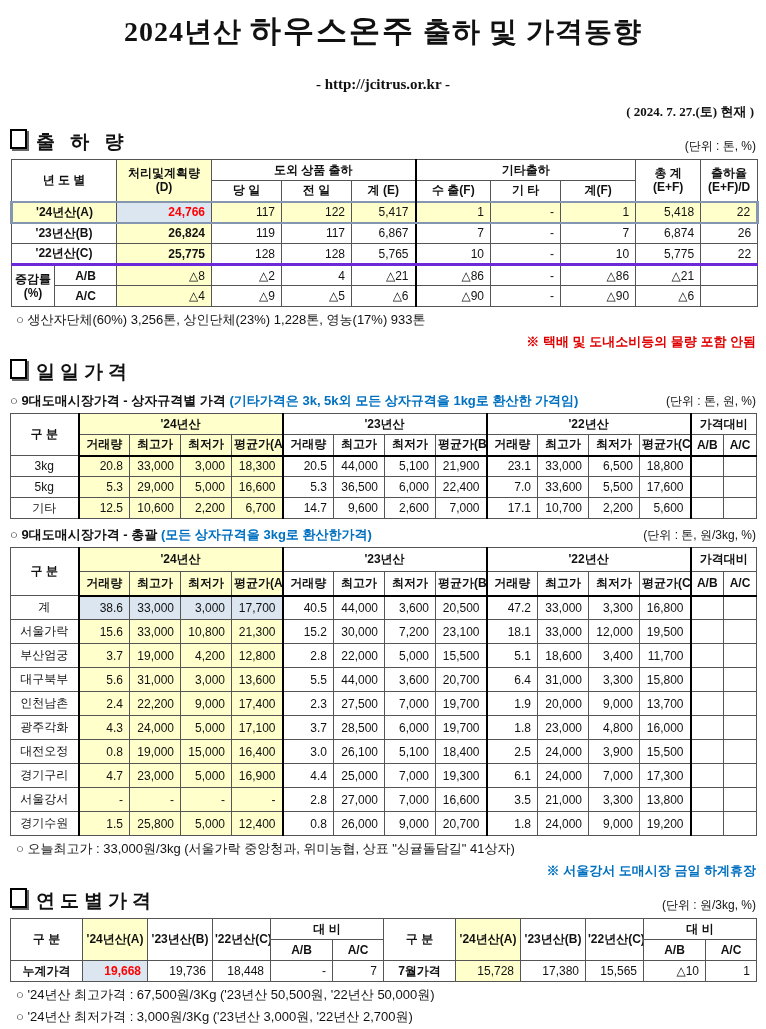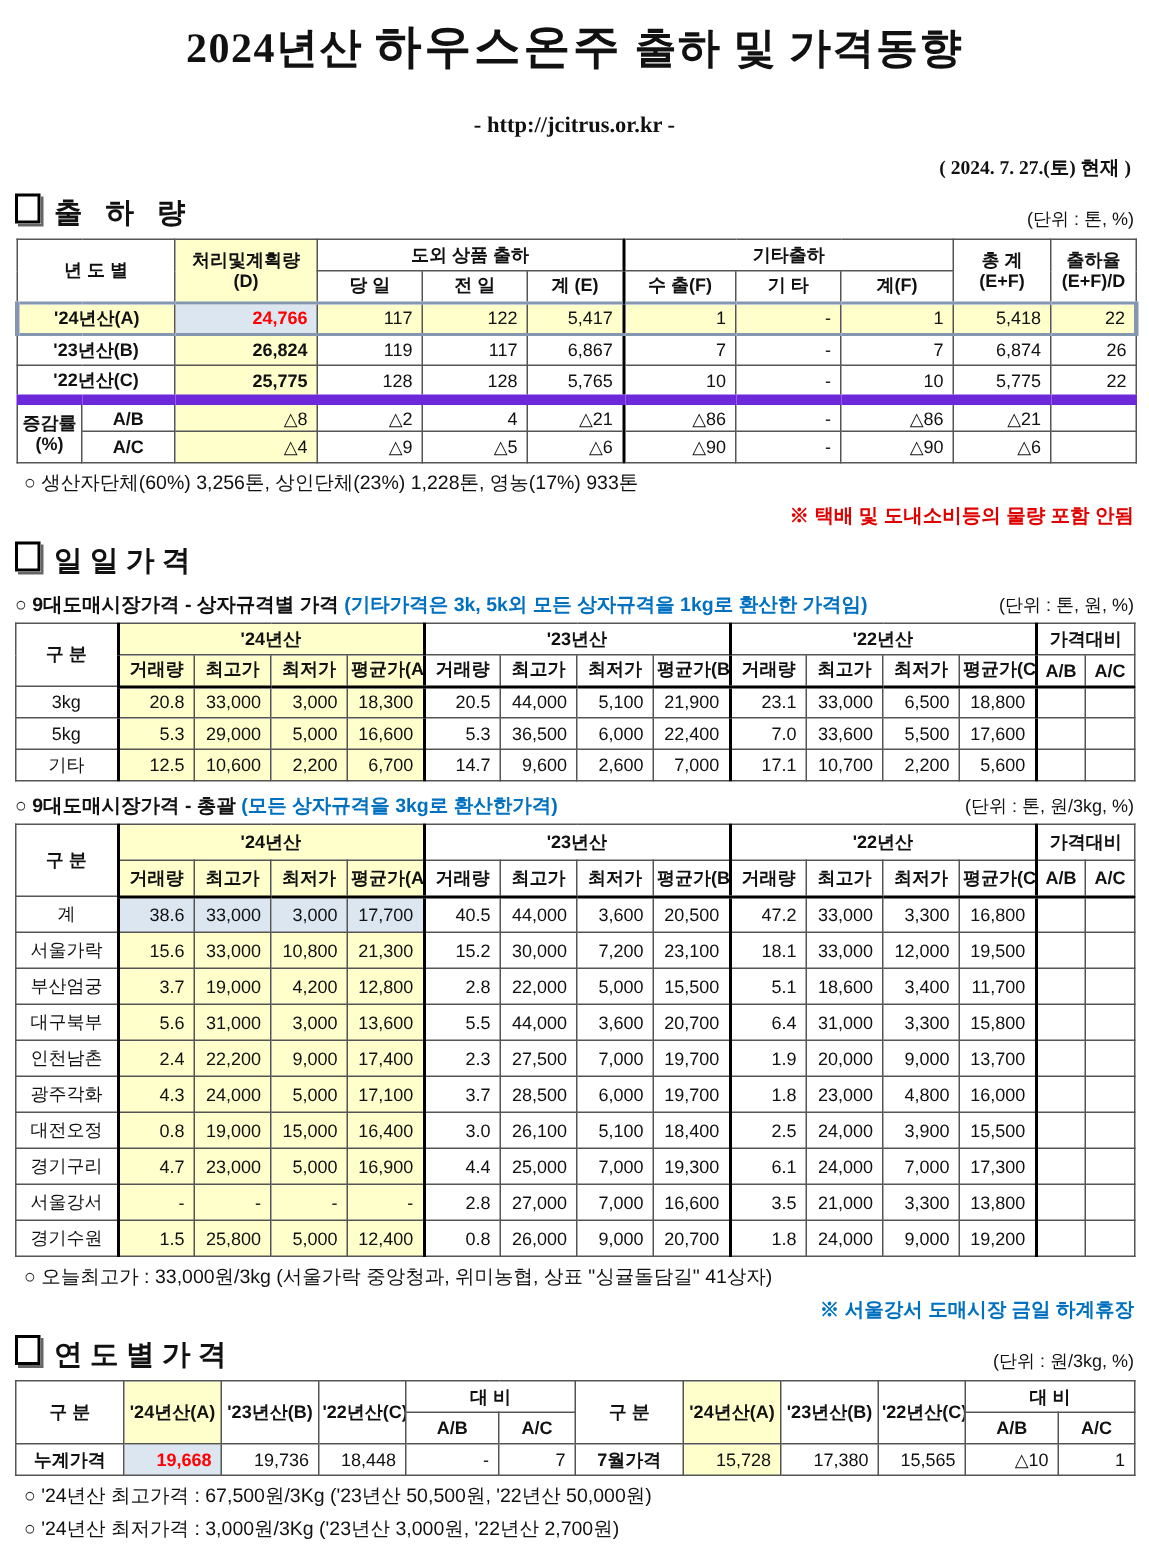--- a/index.html
+++ b/index.html
@@ -26,21 +26,21 @@
   .t3 th,.t3 td{height:24px;}
   .t4 th,.t4 td{height:21px;}
   .t2 tbody th,.t3 tbody th{font-weight:normal;}
   .hline div{line-height:14px;}
   .y{background:#FFFFCC;}
   .b{background:#DCE6F1;}
   .red{color:#FF0000;font-weight:bold;}
   .bold{font-weight:bold;}
   .gl{border-left:2px solid #000;}
   tr.sub th{border-bottom:2px solid #000;}
-  tr.chgtop th,tr.chgtop td{border-top:7px solid #6d28d9;}
+  tr.chgtop th,tr.chgtop td{border-top:3px solid #6d28d9;}
   tr.hl th,tr.hl td{border-top:2px solid #8496B0;border-bottom:2px solid #8496B0;}
   tr.hl th:first-child{border-left:3px solid #8496B0;}
   tr.hl td:last-child{border-right:3px solid #8496B0;}
   .cmp{padding-right:4px;padding-left:35px;}
   .note{font-size:13px;margin:4px 0 0 6px;}
   .note.indent{margin-left:22px;font-weight:bold;text-align:right;}
   .note.nred{color:#E00000;}
   .note.nblue{color:#0070C0;}
   .footer{text-align:right;font-weight:bold;font-size:14px;margin-top:16px;}
 </style>

